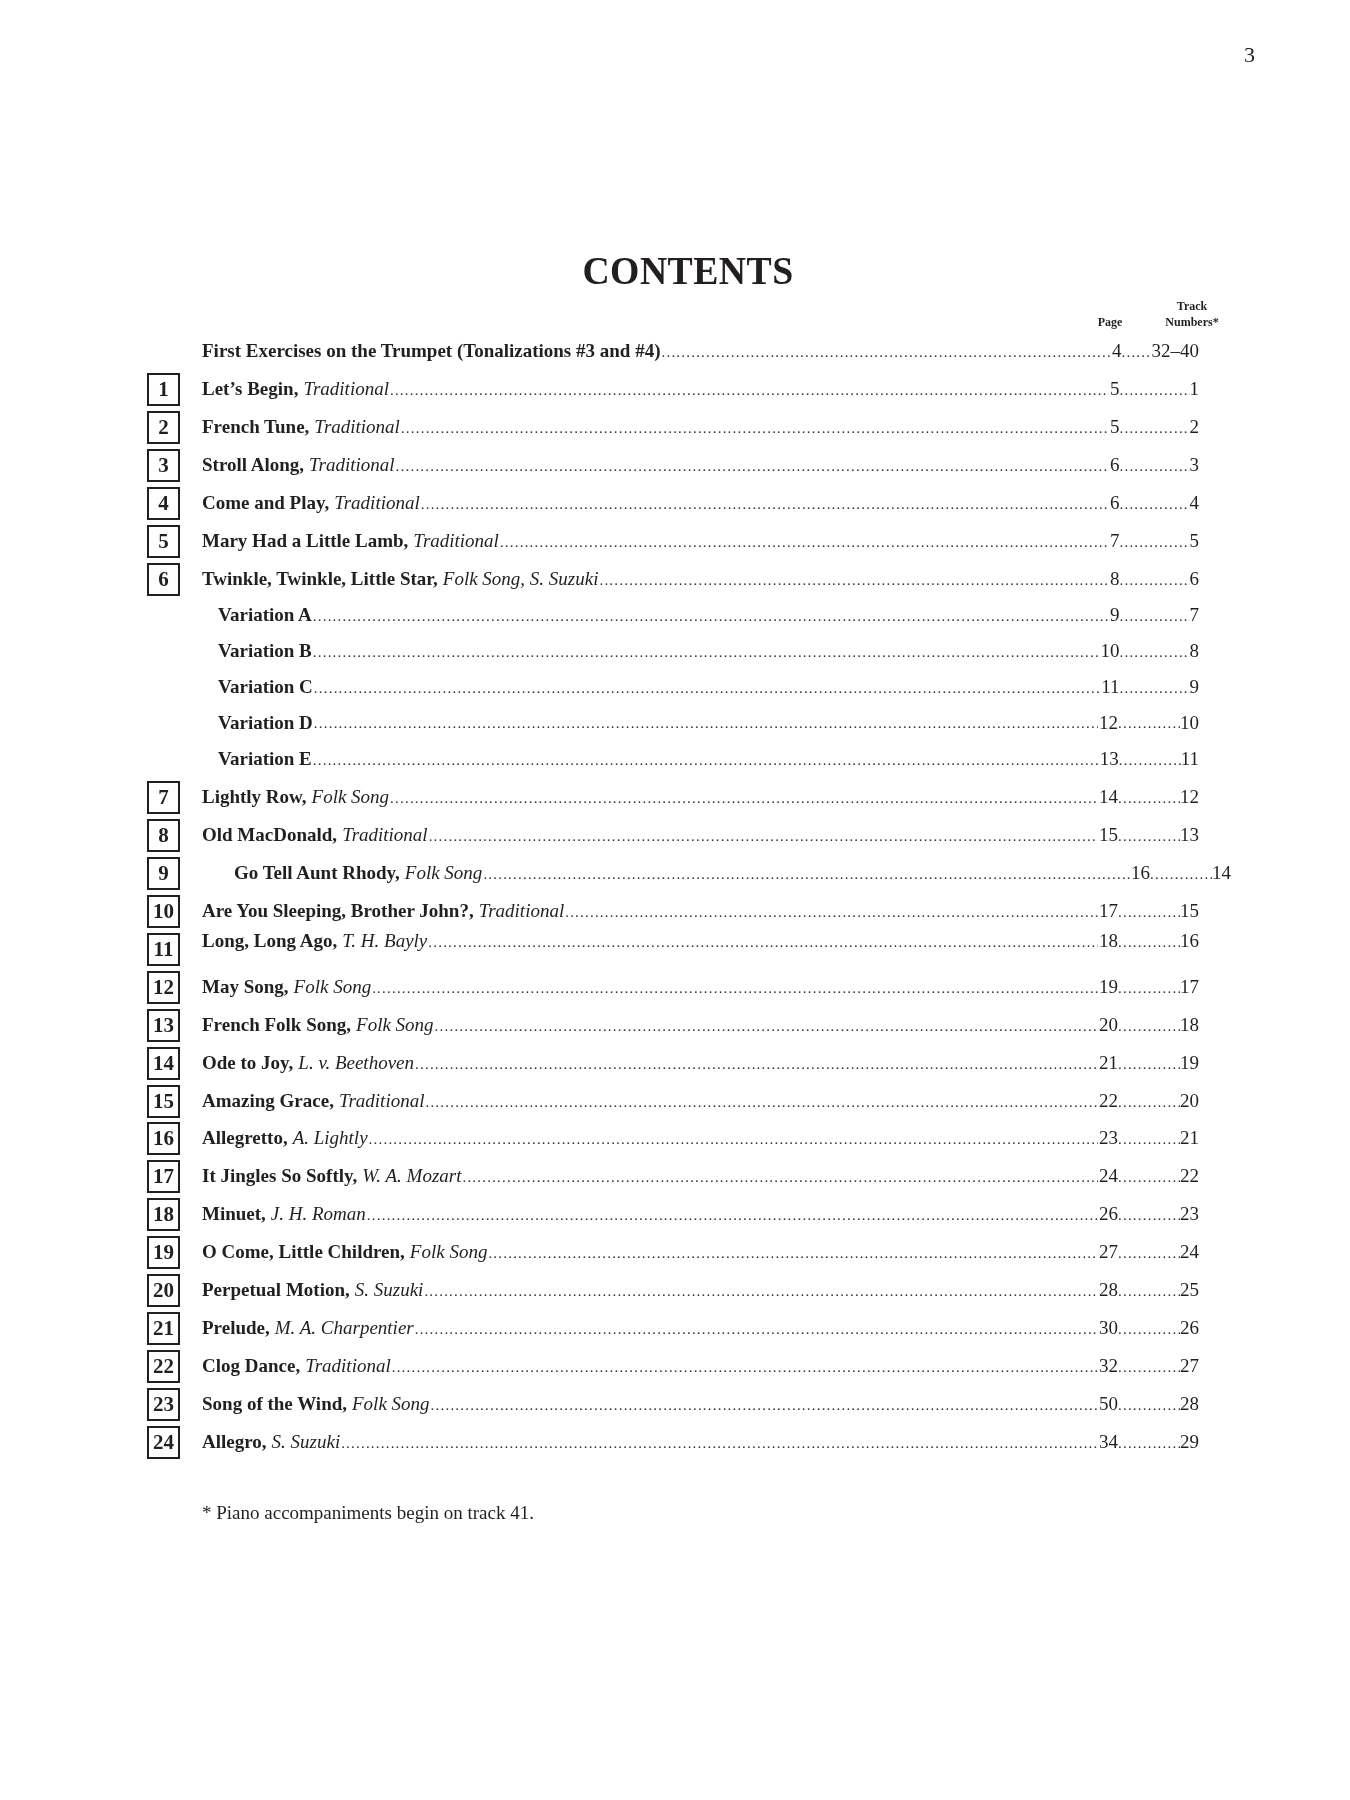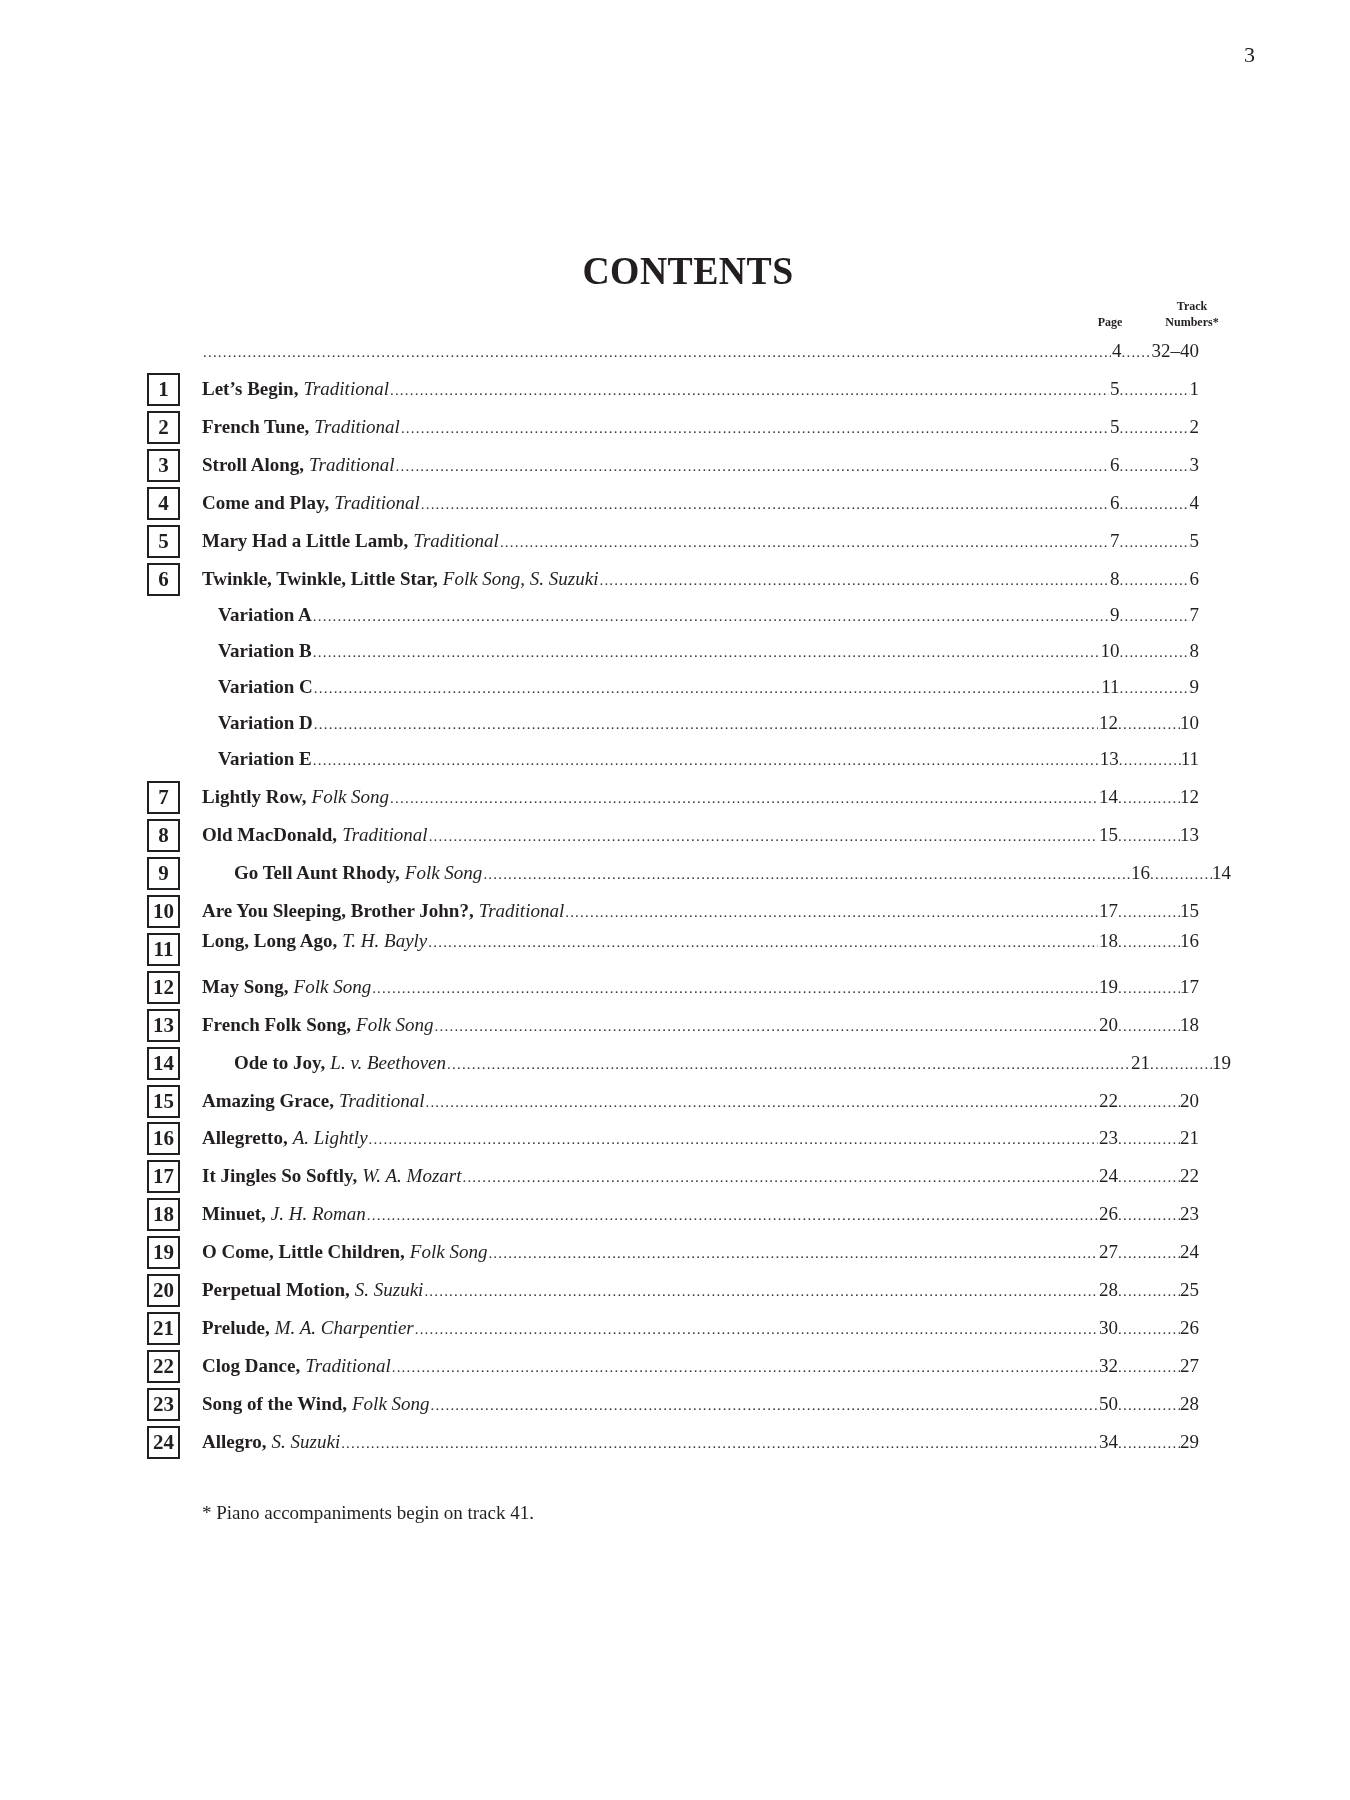--- a/index.html
+++ b/index.html
@@ -33,20 +33,21 @@
 <div class="page-number">3</div>
 <div class="title">CONTENTS</div>
 <div class="col-head col-page">Page</div>
 <div class="col-head col-track">
   <div>Track</div>
   <div>Numbers*</div>
 </div>
 
 <div class="toc" id="toc">
     <div class="row" style="top: 336px;">
+      <span class="title-text">First Exercises on the Trumpet (Tonalizations #3 and #4)</span>
       <span class="leader"></span>
       <span class="page">4</span>
       <span class="leader2" style="width:30px"></span>
       <span class="track">32–40</span>
     </div>
     <div class="row" style="top: 374px;">
       <span class="title-text">Let’s Begin,</span>
       <span class="composer">Traditional</span>
       <span class="leader"></span>
       <span class="page">5</span>
@@ -113,21 +114,21 @@
       <span class="leader2" style="width:70px"></span>
       <span class="track">8</span>
     </div>
     <div class="row indent" style="top: 672px;">
       <span class="title-text">Variation C</span>
       <span class="leader"></span>
       <span class="page">11</span>
       <span class="leader2" style="width:70px"></span>
       <span class="track">9</span>
     </div>
-    <div class="row indent" style="top: 708px;">
+    <div class="row indent" style="top: 708px; align-items: center;">
       <span class="title-text">Variation D</span>
       <span class="leader"></span>
       <span class="page">12</span>
       <span class="leader2" style="width:62px"></span>
       <span class="track">10</span>
     </div>
     <div class="row indent" style="top: 744px;">
       <span class="title-text">Variation E</span>
       <span class="leader"></span>
       <span class="page">13</span>
@@ -190,21 +191,21 @@
     <div class="box" style="top: 971px;">12</div>
     <div class="row" style="top: 1010px;">
       <span class="title-text">French Folk Song,</span>
       <span class="composer">Folk Song</span>
       <span class="leader"></span>
       <span class="page">20</span>
       <span class="leader2" style="width:62px"></span>
       <span class="track">18</span>
     </div>
     <div class="box" style="top: 1009px;">13</div>
-    <div class="row" style="top: 1048px; margin-left: 32px;">
+    <div class="row" style="top: 1048px;">
       <span class="title-text">Ode to Joy,</span>
       <span class="composer">L. v. Beethoven</span>
       <span class="leader"></span>
       <span class="page">21</span>
       <span class="leader2" style="width:62px"></span>
       <span class="track">19</span>
     </div>
     <div class="box" style="top: 1047px;">14</div>
     <div class="row" style="top: 1086px;">
       <span class="title-text">Amazing Grace,</span>

